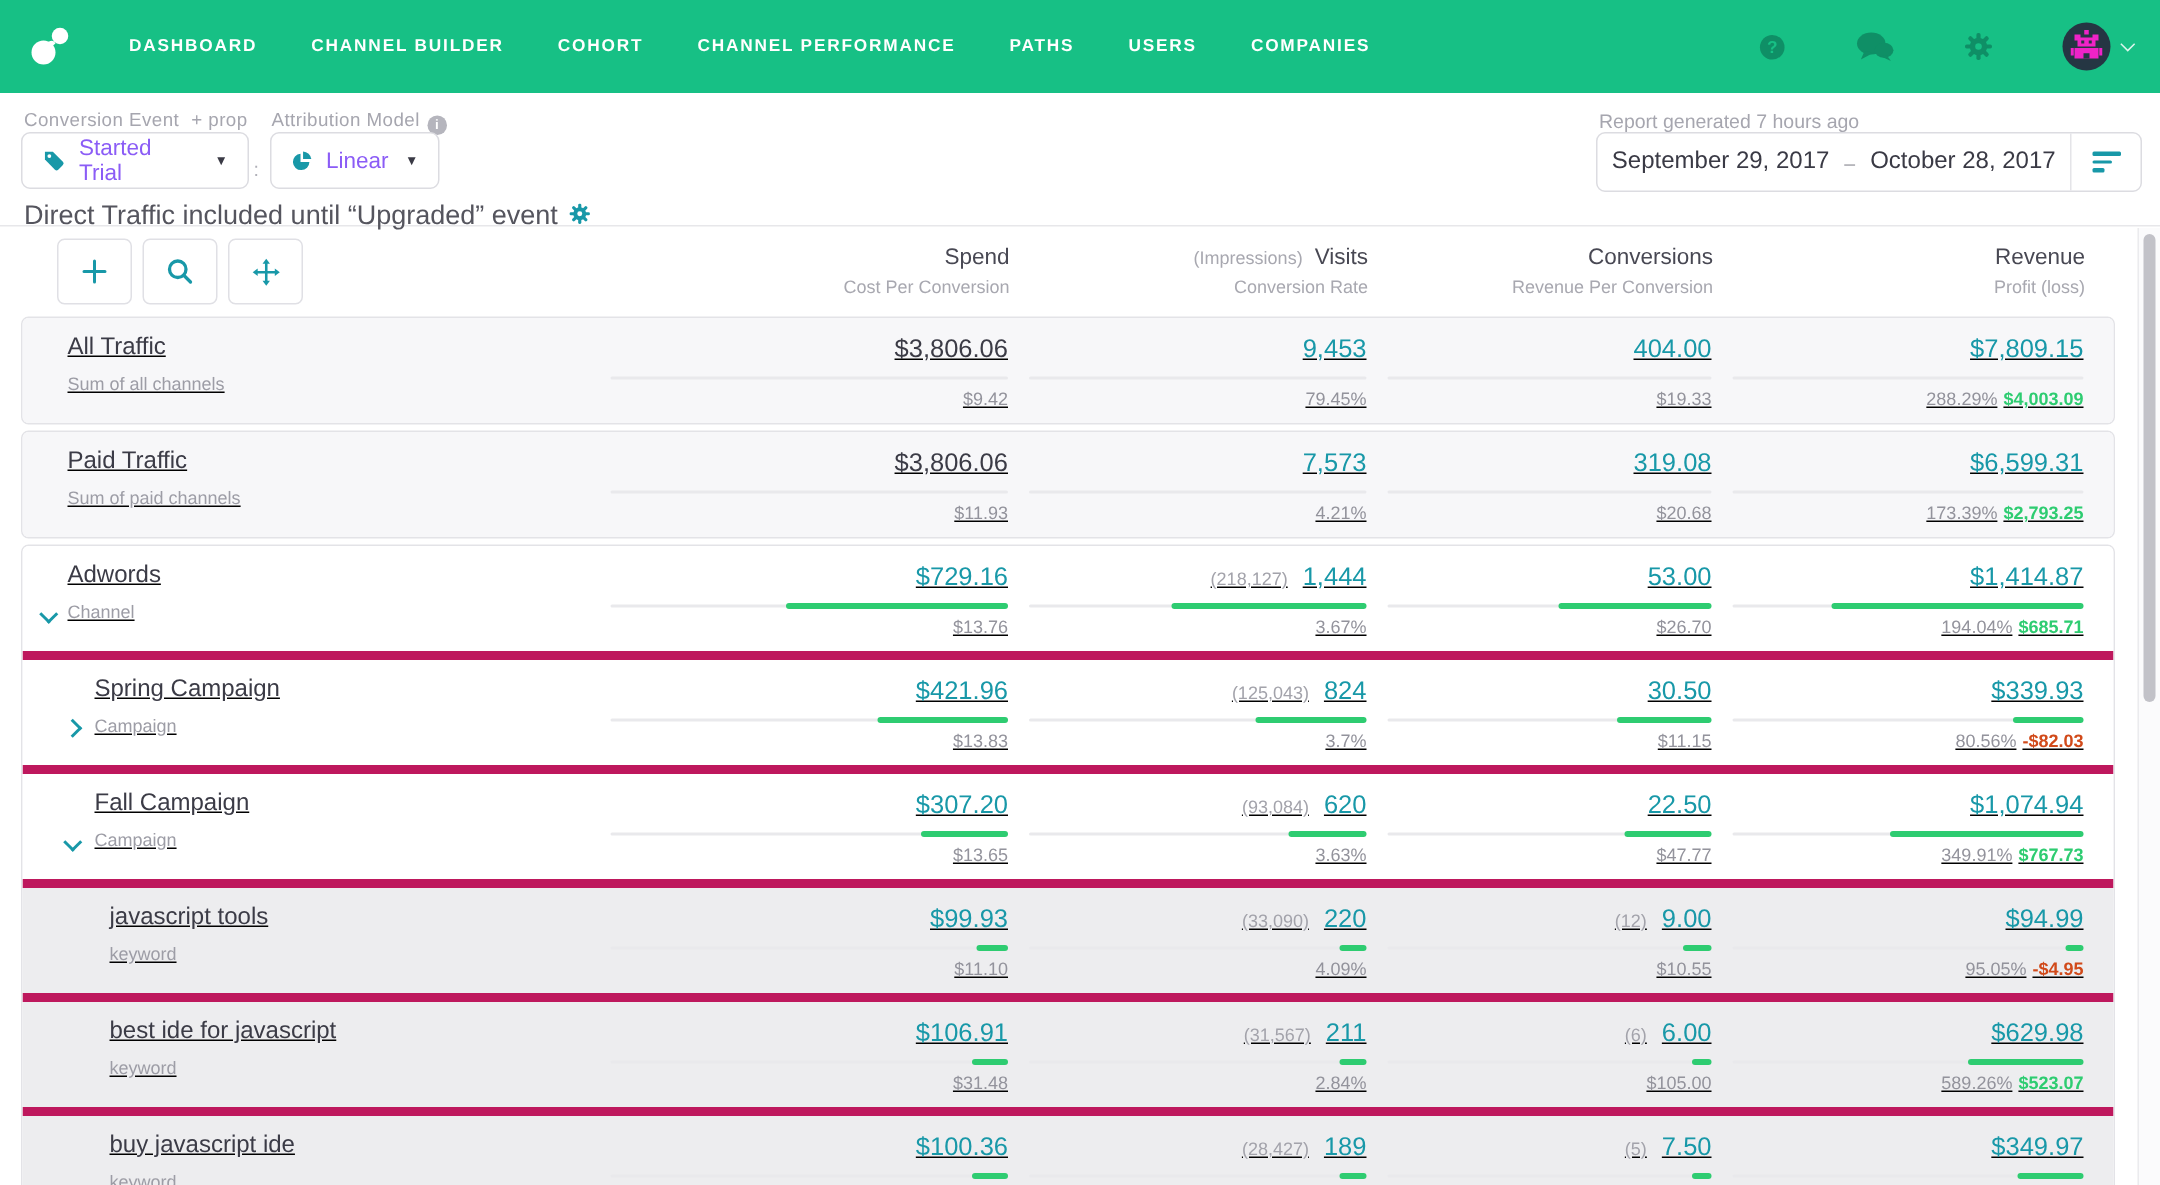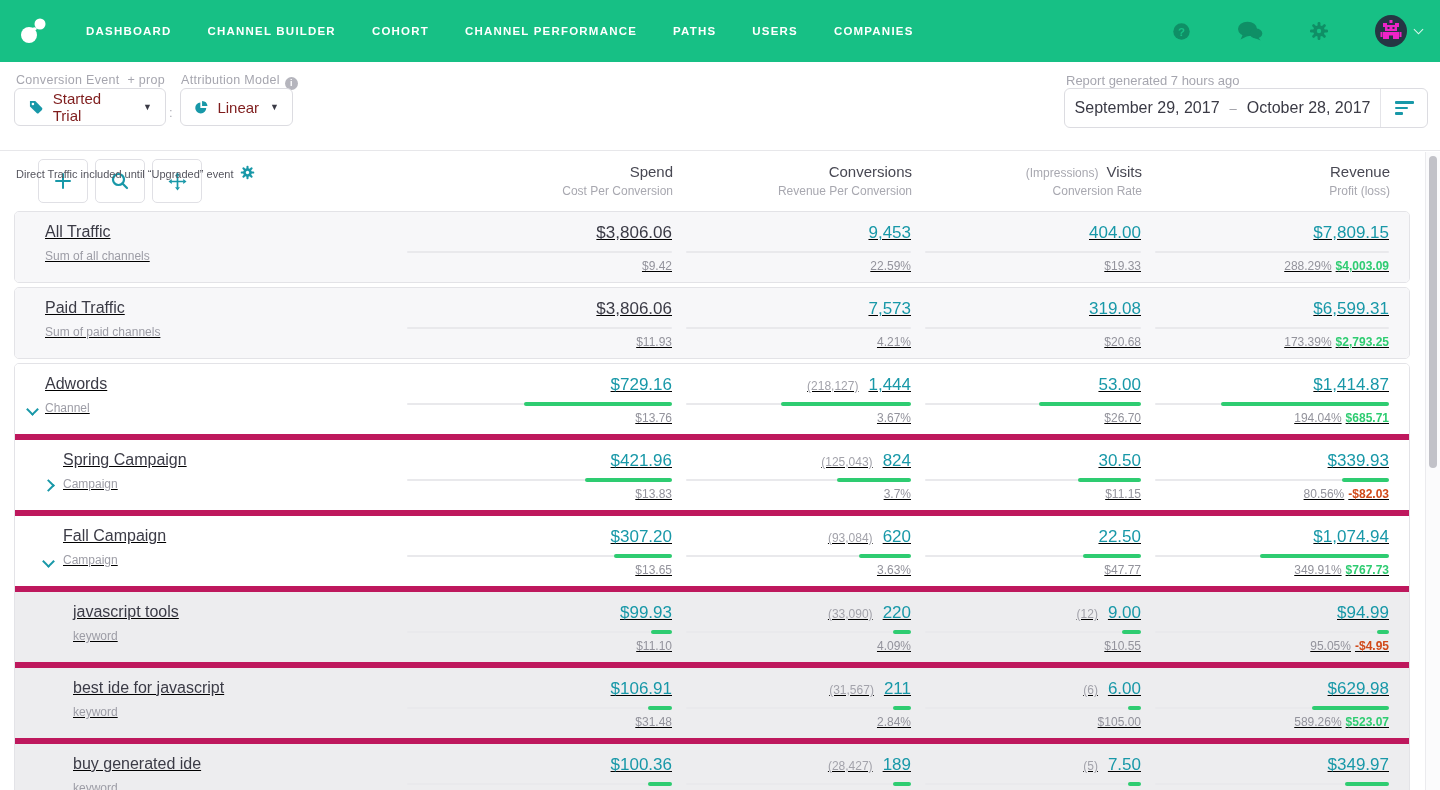--- a/index.html
+++ b/index.html
@@ -16,24 +16,24 @@
   .avatar-wrap { display:flex; align-items:center; gap:8px; }
   .avatar { width:32px; height:32px; border-radius:50%; background:#253643; display:flex; align-items:center; justify-content:center; overflow:hidden; }
   .nav-caret::before { content:''; display:block; width:6px; height:6px; border-right:1.6px solid rgba(255,255,255,.85); border-bottom:1.6px solid rgba(255,255,255,.85); transform:rotate(45deg); margin-top:-3px; }
 
   
   .filterbar { position:relative; height:89px; border-bottom:1px solid #e7e7ea; background:#fff; }
   .flabel { position:absolute; top:11px; font-size:12.5px; color:#a6a6af; letter-spacing:.3px; }
   .flabel .prop { margin-left:8px; cursor:pointer; }
   .fbtn { position:absolute; top:26px; height:38px; background:#fff; border:1px solid #dcdce1; border-radius:6px;
           display:flex; align-items:center; gap:9px; padding:0 13px; cursor:pointer; }
-  .fbtn-text { font-size:15px; color:#7f1d1d; font-weight:500; }
+  .fbtn-text { font-size:15px; color:#8b5cf6; font-weight:500; }
   .caret { font-size:9px; color:#3a3a45; margin-left:2px; }
   .colon { position:absolute; top:43px; left:169px; color:#b0b0b8; font-size:13px; }
-  .fnote { position:absolute; left:16px; top:71px; font-size:11px; color:#55555e; display:flex; align-items:center; gap:7px;margin-top:32px; }
+  .fnote { position:absolute; left:16px; top:71px; font-size:18px; color:#55555e; display:flex; align-items:center; gap:7px; }
   .info-badge { display:inline-flex; width:13px; height:13px; border-radius:50%; background:#b5b5bd; color:#fff;
                 font-size:9px; font-weight:bold; align-items:center; justify-content:center; margin-left:5px; vertical-align:-2px; }
   .gear-teal { color:#1898a8; font-size:15px; cursor:pointer; line-height:1; }
   .report-label { position:absolute; left:1066px; top:11px; font-size:13px; color:#a6a6af; }
   .datebtn { position:absolute; left:1064px; top:26px; width:364px; height:40px; border:1px solid #dcdce1; border-radius:6px;
              background:#fff; display:flex; align-items:center; cursor:pointer; }
   .datebtn .dates { flex:1; display:flex; align-items:center; justify-content:center; gap:10px; font-size:16px; color:#3a3a45; }
   .date-dash { color:#9a9aa2; font-size:13px; }
   .date-divider { width:1px; height:100%; background:#e4e4e8; }
   .filter-icon { width:46px; display:flex; flex-direction:column; align-items:center; gap:3px; }
@@ -237,26 +237,26 @@
         <path d="M0.5 10 L4 7.4 V12.6 Z" fill="#1898a8"></path>
         <path d="M19.5 10 L16 7.4 V12.6 Z" fill="#1898a8"></path>
       </svg>
     </div>
   </div>
   <div class="head-cell">
     <div class="head-title">Spend</div>
     <div class="head-sub">Cost Per Conversion</div>
   </div>
   <div class="head-cell">
+    <div class="head-title"><span class="head-prefix">(Impressions)</span><span>Visits</span></div>
+    <div class="head-sub">Conversion Rate</div>
+  </div>
+  <div class="head-cell">
     <div class="head-title">Conversions</div>
     <div class="head-sub">Revenue Per Conversion</div>
-  </div>
-  <div class="head-cell">
-    <div class="head-title"><span class="head-prefix">(Impressions)</span><span>Visits</span></div>
-    <div class="head-sub">Conversion Rate</div>
   </div>
   <div class="head-cell">
     <div class="head-title">Revenue</div>
     <div class="head-sub">Profit (loss)</div>
   </div>
 </div>
 
 <div class="cards">
     <div class="card">
       <div class="row row-grid level-traffic">
@@ -270,21 +270,21 @@
             <span class="val dark">$3,806.06</span>
           </div>
       <div class="sep"></div>
       <div class="sub"><span class="sub-a">$9.42</span></div>
     </div>
     <div class="num-cell">
       <div class="val-line">
             <span class="val">9,453</span>
           </div>
       <div class="sep"></div>
-      <div class="sub"><span class="sub-a">22.59%</span></div>
+      <div class="sub"><span class="sub-a">79.45%</span></div>
     </div>
     <div class="num-cell">
       <div class="val-line">
             <span class="val">404.00</span>
           </div>
       <div class="sep"></div>
       <div class="sub"><span class="sub-a">$19.33</span></div>
     </div>
     <div class="num-cell">
       <div class="val-line">
@@ -551,21 +551,21 @@
           </div>
       <div class="sep">
             <span class="bar" style="width: 33%;"></span>
           </div>
       <div class="sub"><span class="sub-a">589.26%</span><span class="sub-b pos">$523.07</span></div>
     </div>
   </div>
       <div class="row row-grid level-keyword">
     <div class="cell name-cell">
 
-      <div class="row-title">buy generated ide</div>
+      <div class="row-title">buy javascript ide</div>
       <div class="row-subtitle">keyword</div>
     </div>
     <div class="num-cell">
       <div class="val-line">
             <span class="val">$100.36</span>
           </div>
       <div class="sep">
             <span class="bar" style="width: 9%;"></span>
           </div>
       <div class="sub"><span class="sub-a">$13.38</span></div>

